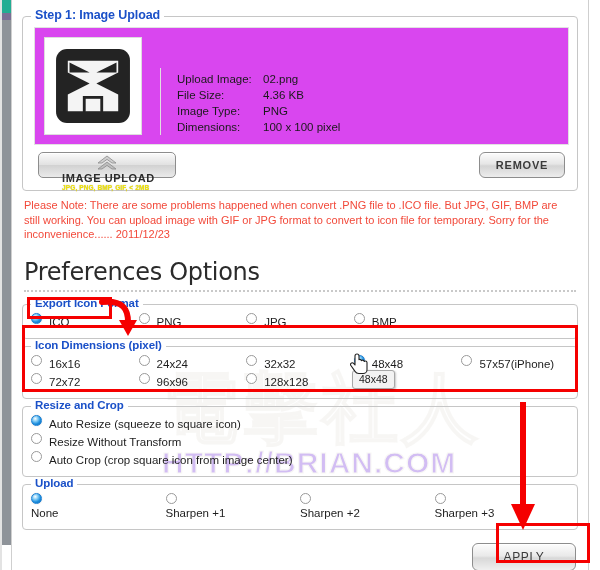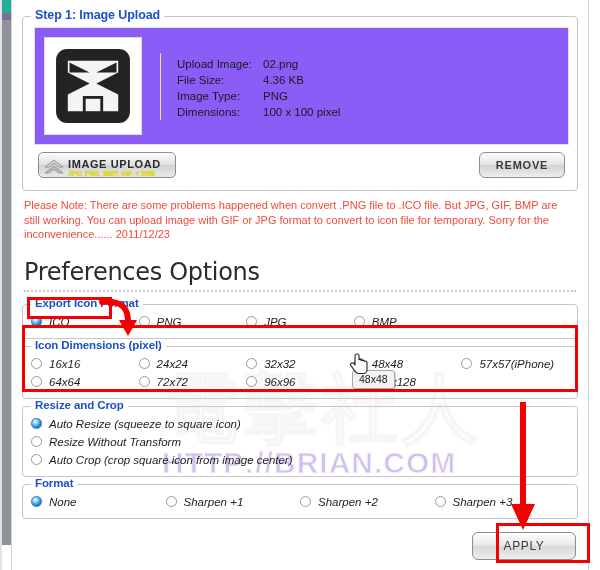--- a/index.html
+++ b/index.html
@@ -72,22 +72,22 @@
     font-size:11.5px; font-weight:bold;
     color:#1a50c8;
     letter-spacing:-0.1px;
     white-space:nowrap;
   }
 
   
   .step1 { margin-top:10px; padding:10px 8px 8px 11px; }
   .step1 .legend { font-size:12.5px; top:-9px; }
   .upload-row {
-    display:flex; align-items:center;
-    background:#8b5cf6;
+    display:flex; align-items:flex-end;
+    background:#d946ef;
     border:1px solid #e1e1e1;
     padding:9px;
   }
   .thumb-frame {
     width:98px; height:98px;
     background:#ffffff;
     border:1px solid #dddddd;
     padding:4px;
     flex:0 0 auto;
     display:flex; align-items:center; justify-content:center;
@@ -108,24 +108,25 @@
     padding:7px 4px 4px 4px;
   }
 
   
   .upload-btn {
     position:relative;
     width:138px; height:26px;
     border:1px solid #8d8d8d;
     border-radius:5px;
     background:linear-gradient(#fbfbfb,#e2e2e2 48%,#d2d2d2 52%,#eaeaea);
-    display:flex; align-items:flex-end;
+    display:flex; align-items:center;
     padding:0 4px;
     cursor:pointer;
     box-shadow:inset 0 1px 0 #ffffff;
+    flex-direction:column;
   }
   .upload-chev { width:22px; height:20px; flex:0 0 auto; }
   .upload-txt { margin-left:3px; line-height:1.0; }
   .upload-title {
     font-size:11px; font-weight:bold; color:#2b2b2b;
     letter-spacing:0.6px; display:block;
   }
   .upload-sub {
     font-size:6.5px; font-weight:bold; color:#f2e500;
     letter-spacing:0.1px; display:block; margin-top:1px;
@@ -162,25 +163,24 @@
     letter-spacing:-0.3px;
   }
   .dotted {
     border-top:2px dotted #c9c9c9;
     margin:0 2px 12px 2px;
     height:0;
   }
 
   
   .opt {
-    display:flex; align-items:center;
+    display:flex; 
     font-size:11.5px; color:#1d1d1d;
     line-height:18px;
     cursor:pointer;
-    font-style:italic;
   }
   .radio {
     width:11px; height:11px; flex:0 0 auto;
     border-radius:50%;
     border:1px solid #9a9a9a;
     background:#ffffff;
     margin-right:7px;
   }
   .radio.on {
     border:1px solid #1a7fd4;
@@ -190,21 +190,21 @@
 
   .row5 { display:flex; }
   .row5 > .opt { width:20%; }
   .row3 { display:block; }
 
   .dims-grid { }
   .dims-grid .dim-row { display:flex; }
   .dims-grid .opt { width:20%; }
 
   .sharpen-row { display:flex; }
-  .sharpen-row .opt { width:25%; }
+  .sharpen-row .opt { width:25%;flex-direction:column; }
 
   
   .apply-row { display:flex; justify-content:flex-end; padding:6px 2px 0 0; }
   .apply-btn {
     width:104px; height:28px;
     border:1px solid #8d8d8d; border-radius:6px;
     background:linear-gradient(#fdfdfd,#e9e9e9 46%,#d8d8d8 54%,#f0f0f0);
     font-size:12px; color:#3b3b3b; letter-spacing:0.6px;
     display:flex; align-items:center; justify-content:center;
     cursor:pointer;
@@ -357,24 +357,20 @@
                 <span>48x48</span>
               </label>
               <label class="opt">
                 <span class="radio"></span>
                 <span>57x57(iPhone)</span>
               </label>
             </div>
             <div class="dim-row">
               <label class="opt">
                 <span class="radio"></span>
-                <span>64x64</span>
-              </label>
-              <label class="opt">
-                <span class="radio"></span>
                 <span>72x72</span>
               </label>
               <label class="opt">
                 <span class="radio"></span>
                 <span>96x96</span>
               </label>
               <label class="opt">
                 <span class="radio"></span>
                 <span>128x128</span>
               </label>
@@ -394,21 +390,21 @@
               <span>Resize Without Transform</span>
             </label>
             <label class="opt">
               <span class="radio"></span>
               <span>Auto Crop (crop square icon from image center)</span>
             </label>
           </div>
         </div>
 
         <div class="grp">
-          <div class="legend">Format</div>
+          <div class="legend">Upload</div>
           <div class="sharpen-row">
             <label class="opt">
               <span class="radio on"></span>
               <span>None</span>
             </label>
             <label class="opt">
               <span class="radio"></span>
               <span>Sharpen +1</span>
             </label>
             <label class="opt">

